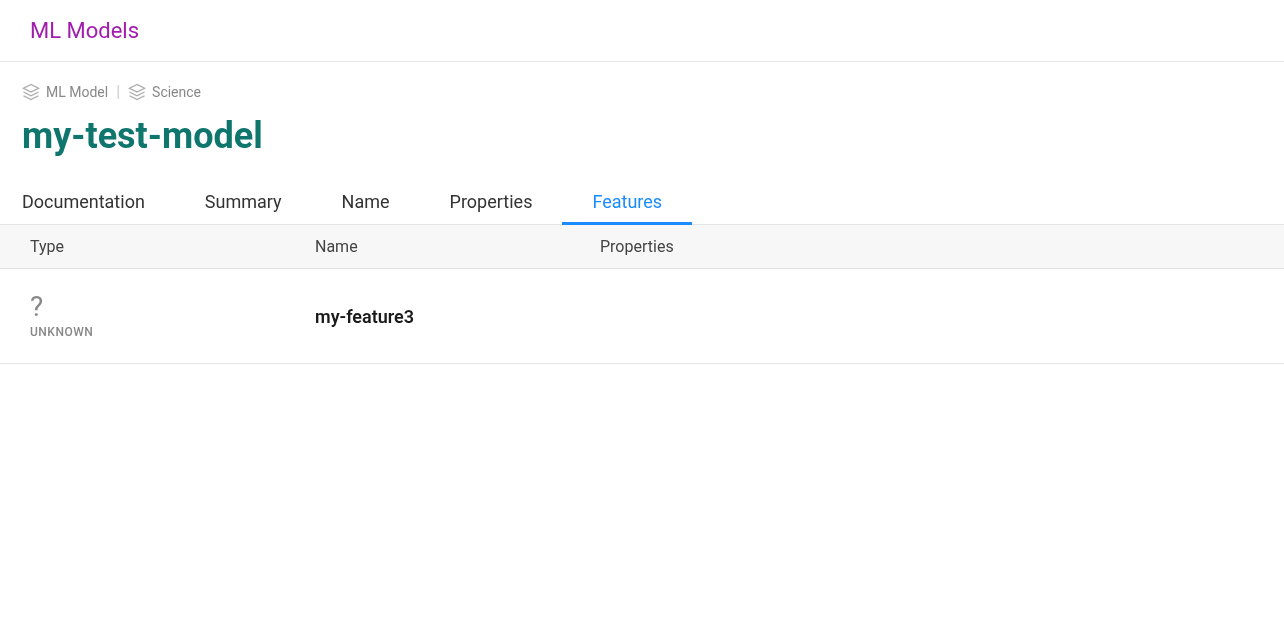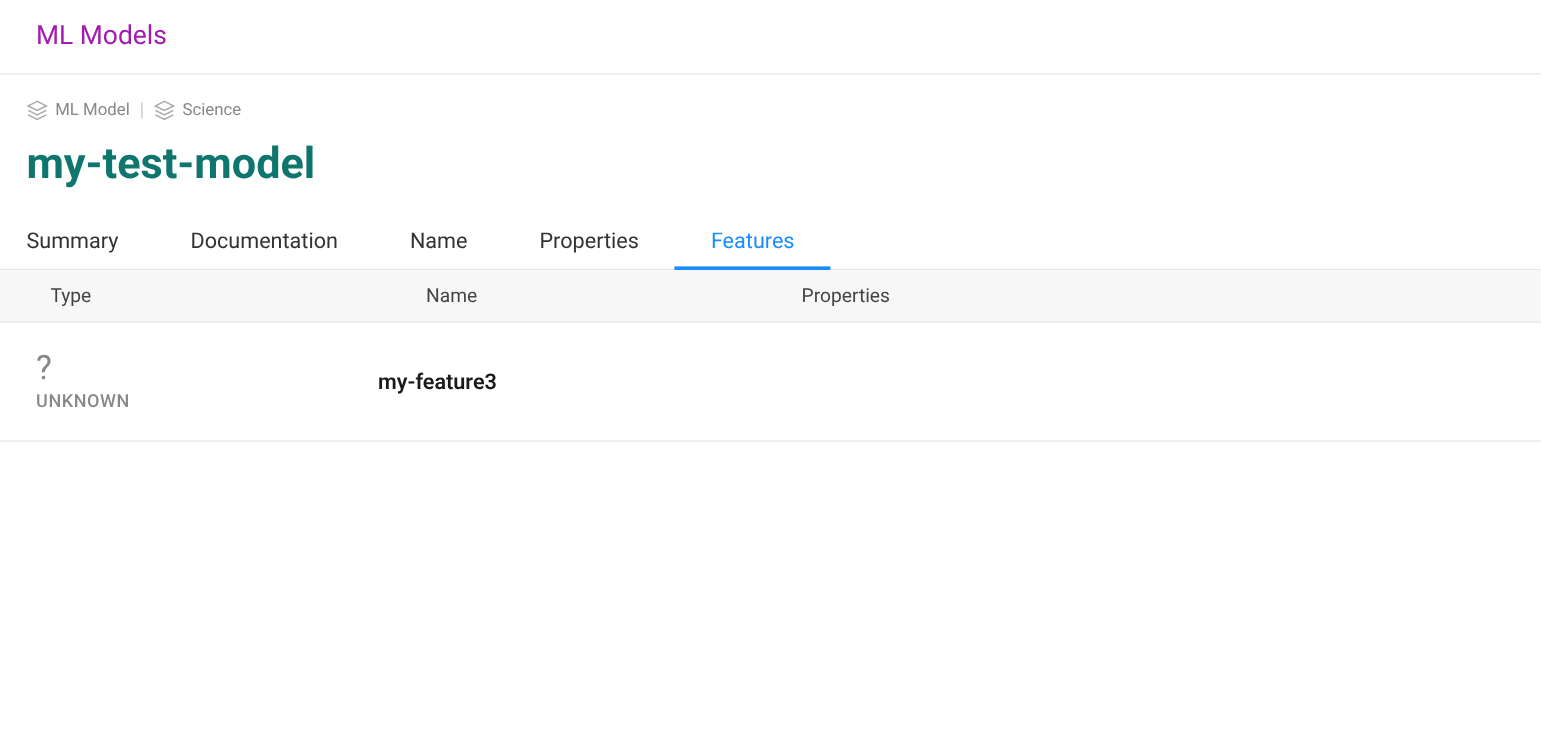--- a/index.html
+++ b/index.html
@@ -89,24 +89,23 @@
       border-bottom: 3px solid #1a8cff;
     }
 
     
     .table-section {
       background: #f7f7f7;
     }
     .table-header {
       display: grid;
       grid-template-columns: 285px 285px 1fr;
-      padding: 12px 42px;
+      padding: 12px 30px;
       border-bottom: 1px solid #e0e0e0;
       background: #f7f7f7;
-      gap: 28px;
     }
     .table-header-cell {
       font-size: 16px;
       font-weight: 400;
       color: #444;
     }
 
     
     .table-body {
       background: #ffffff;
@@ -124,21 +123,21 @@
       flex-direction: column;
       align-items: flex-start;
       gap: 4px;
     }
     .unknown-icon {
       font-size: 28px;
       color: #888;
       line-height: 1;
     }
     .unknown-label {
-      font-size: 15px;
+      font-size: 12px;
       color: #888;
       letter-spacing: 0.5px;
       font-weight: 500;
     }
     .feature-name {
       font-size: 18px;
       font-weight: 600;
       color: #1a1a1a;
     }
     .description-cell {
@@ -174,22 +173,22 @@
           <path d="M2 12l10 5 10-5"></path>
         </svg>
       </span>
       <span>Science</span>
     </span>
   </div>
 
   <h1 class="page-title">my-test-model</h1>
 
   <div class="tabs">
+    <div class="tab">Documentation</div>
     <div class="tab">Summary</div>
-    <div class="tab">Documentation</div>
     <div class="tab">Name</div>
     <div class="tab">Properties</div>
     <div class="tab active">Features</div>
   </div>
 </div>
 
 <div class="table-section">
   <div class="table-header">
     <div class="table-header-cell">Type</div>
     <div class="table-header-cell">Name</div>

